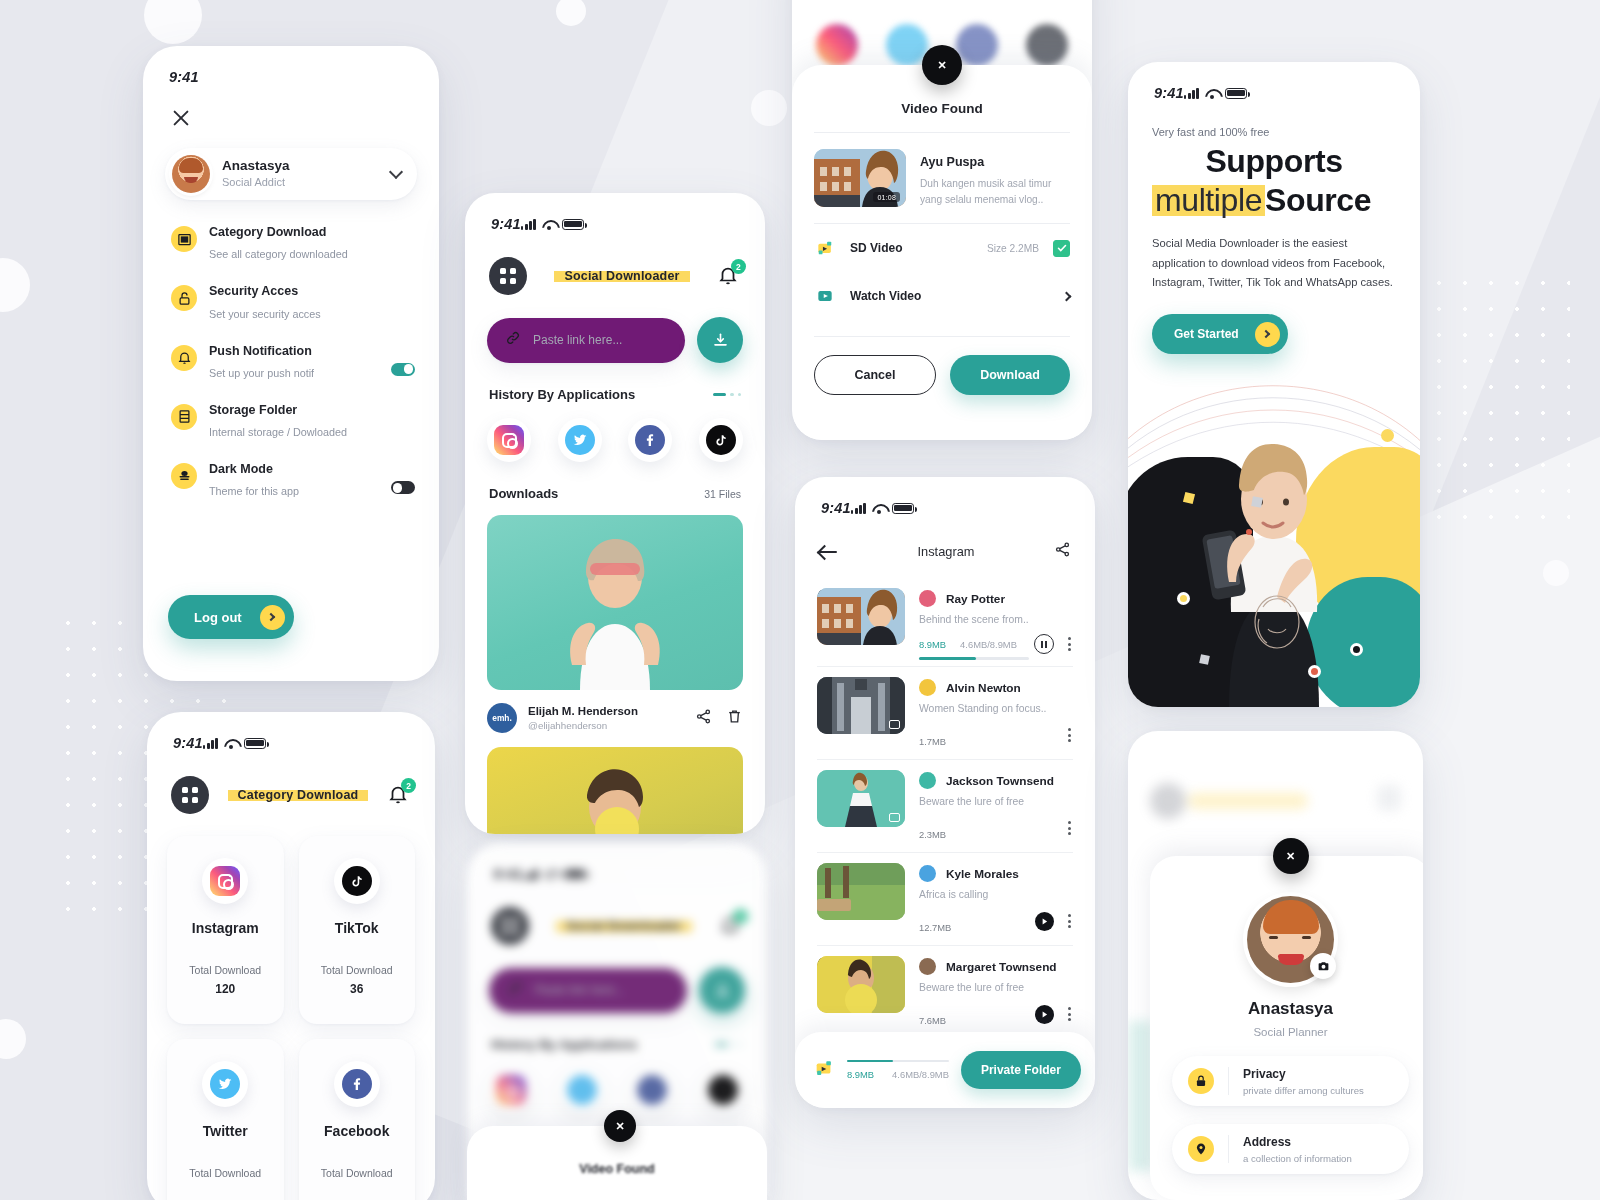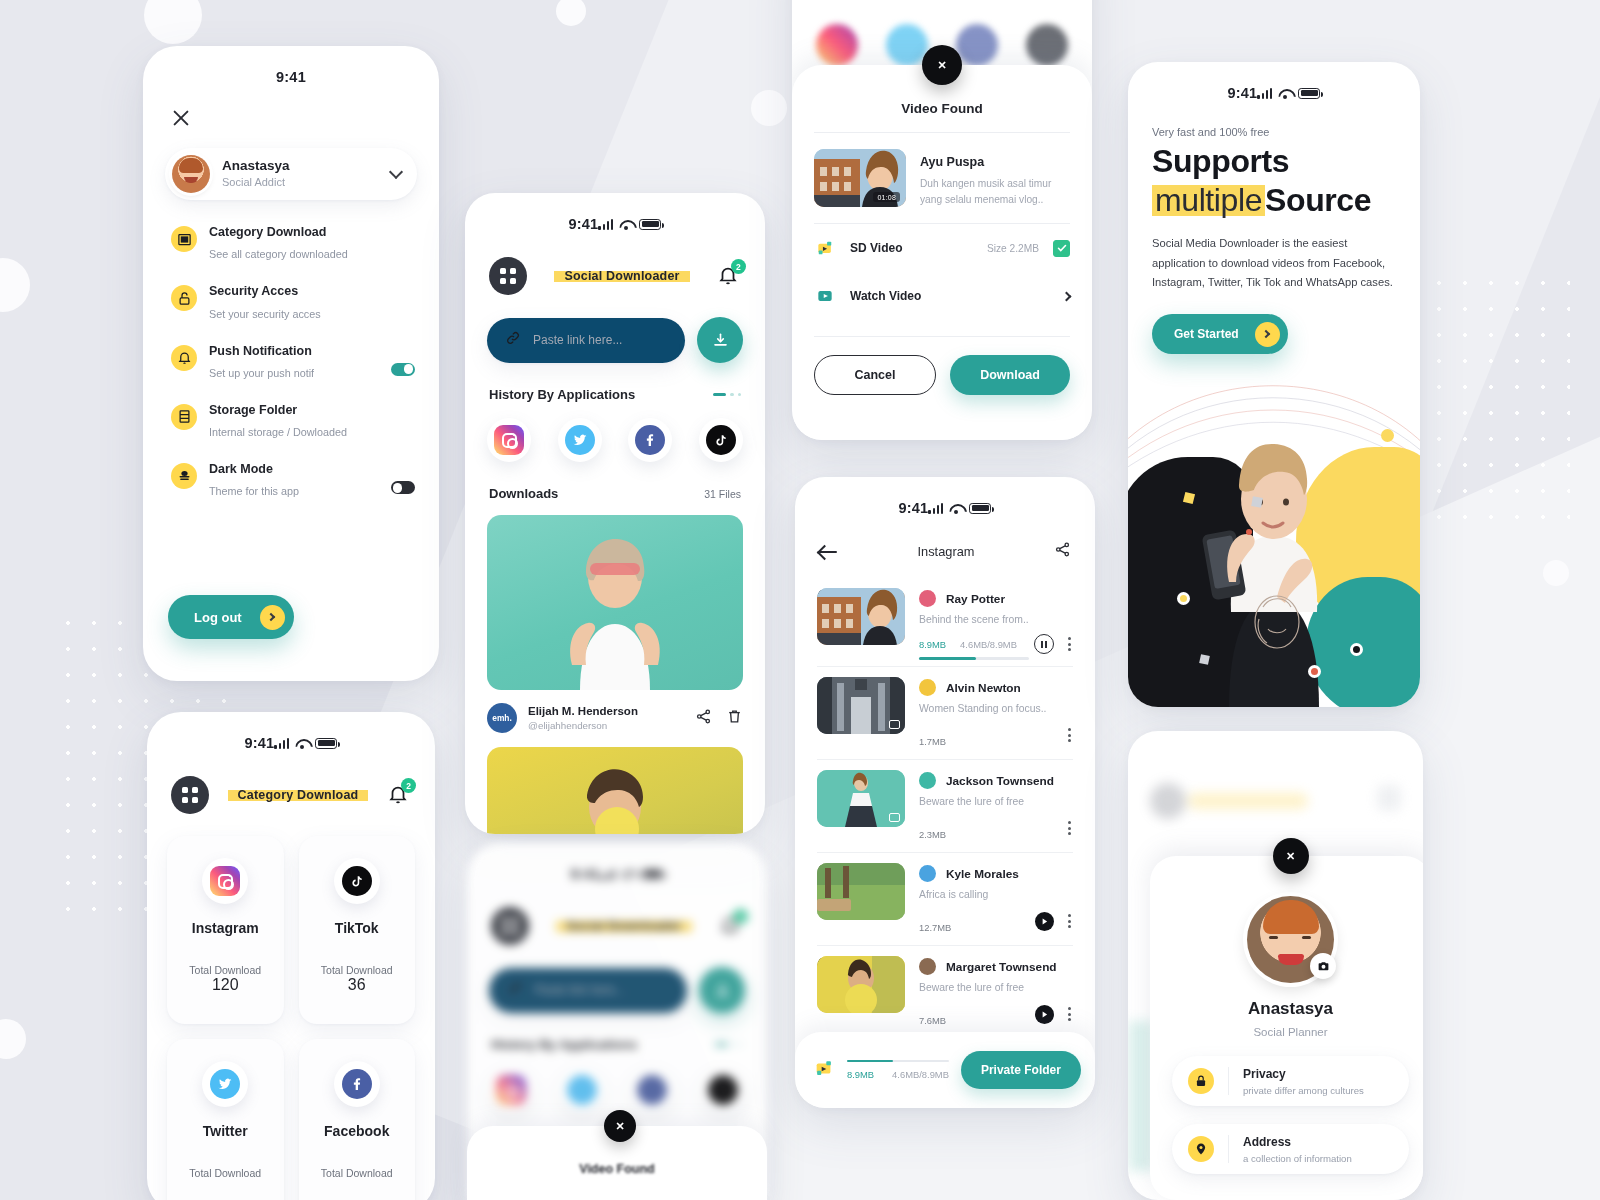--- a/index.html
+++ b/index.html
@@ -45,22 +45,22 @@
     position: absolute;
     background: #fff;
     border-radius: 34px;
     overflow: hidden;
     box-shadow: 0 18px 48px rgba(80,90,120,.13), 0 3px 10px rgba(80,90,120,.06);
   }
   .phone-inner { position: absolute; inset: 0; }
 
   
   .statusbar {
-    display: flex; align-items: center; justify-content: center;
-    padding: 0 26px; height: 34px; margin-top: 14px;
+    display: flex; align-items: center; justify-content: flex-start;
+    padding: 0 26px; height: 34px; margin-top: 14px; font-style: italic;
   }
   .sb-time { font-size: 14.5px; font-weight: bold; color: #20222a; letter-spacing: .2px; }
   .sb-icons { display: flex; align-items: center; gap: 6px; }
   .sig { display: flex; align-items: flex-end; gap: 1.6px; height: 11px; }
   .sig i { width: 2.6px; background: #22242c; border-radius: 1px; display:block; }
   .sig i:nth-child(1){height:4px} .sig i:nth-child(2){height:6px}
   .sig i:nth-child(3){height:8.5px} .sig i:nth-child(4){height:11px}
   .wifi { width: 14px; height: 11px; position: relative; }
   .wifi::before{
     content:""; position:absolute; left:0; top:1px; width:14px; height:14px;
@@ -164,38 +164,38 @@
     box-shadow:0 8px 22px rgba(120,130,160,.11), 0 1px 3px rgba(120,130,160,.07);
     display:flex;flex-direction:column;align-items:center;padding-top:22px;
   }
   .cat-ico-circle{
     width:46px;height:46px;border-radius:50%;background:#fff;
     box-shadow:0 5px 14px rgba(110,120,150,.16);
     display:flex;align-items:center;justify-content:center;
   }
   .cat-name{font-size:14px;font-weight:bold;color:#1f2128;margin-top:16px;}
   .cat-tot{font-size:10.5px;color:#6d727d;margin-top:28px;}
-  .cat-num{font-size:16px;font-weight:normal;color:#1f2128;}
+  .cat-num{font-size:12px;font-weight:bold;color:#1f2128;margin-top:6px;}
 
   
   .ig-glyph{width:30px;height:30px;border-radius:9px;
     background:linear-gradient(45deg,#ffd86e 3%,#fc5c7d 45%,#a445b2 75%,#6a5cff 100%);
     display:flex;align-items:center;justify-content:center;}
   .ig-glyph .ring{width:15px;height:15px;border:2px solid #fff;border-radius:5px;position:relative;}
   .ig-glyph .ring::after{content:"";position:absolute;left:3px;top:3px;width:7px;height:7px;border:2px solid #fff;border-radius:50%;}
   .ig-glyph .ring::before{content:"";position:absolute;right:-0.5px;top:-1px;width:2.4px;height:2.4px;background:#fff;border-radius:50%;}
   .tt-glyph{width:30px;height:30px;border-radius:50%;background:#0b0b0d;display:flex;align-items:center;justify-content:center;}
   .tw-glyph{width:30px;height:30px;border-radius:50%;background:#4dbdf5;display:flex;align-items:center;justify-content:center;}
   .fb-glyph{width:30px;height:30px;border-radius:50%;background:#4a5fa5;display:flex;align-items:center;justify-content:center;}
 
   
   #screen-main { left: 465px; top: 193px; width: 300px; height: 641px; border-radius:30px;}
   .link-row{display:flex;align-items:center;gap:12px;padding:0 22px;margin-top:22px;}
   .link-field{
-    flex:1;height:45px;border-radius:23px;background:#0c4a6e;
+    flex:1;height:45px;border-radius:23px;background:#701a75;
     box-shadow:0 7px 20px rgba(120,130,160,.12),0 1px 3px rgba(120,130,160,.08);
     display:flex;align-items:center;gap:12px;padding:0 18px;
   }
   .link-ph{font-size:12px;color:#a3a8b3;}
   .dl-btn{
     width:46px;height:46px;border-radius:50%;background:#2aa198;
     display:flex;align-items:center;justify-content:center;
     box-shadow:0 8px 18px rgba(42,161,152,.32);cursor:pointer;flex:none;
   }
   .sec-row{display:flex;align-items:center;justify-content:space-between;padding:0 24px;margin-top:24px;}
@@ -326,21 +326,21 @@
   .ft-nums{display:flex;gap:18px;margin-top:7px;}
   .btn-private{
     height:38px;padding:0 20px;border-radius:19px;border:none;background:#2aa198;color:#fff;
     font-size:12px;font-weight:600;cursor:pointer;font-family:inherit;flex:none;
     box-shadow:0 7px 16px rgba(42,161,152,.26);
   }
 
   
   #screen-onboard { left: 1128px; top: 62px; width: 292px; height: 645px; border-radius:30px;}
   .ob-kicker{font-size:11px;color:#6d7380;padding:0 24px;margin-top:16px;}
-  .ob-h1{font-size:32px;font-weight:bold;color:#15171d;padding:0 24px;margin-top:6px;letter-spacing:-.4px;line-height:1.08;}
+  .ob-h1{font-size:32px;font-weight:bold;color:#15171d;padding:0 24px;margin-top:6px;letter-spacing:-.4px;line-height:1.08;text-align:center;}
   .ob-h2{font-size:32px;font-weight:bold;padding:0 24px;margin-top:4px;letter-spacing:-.4px;line-height:1.12;}
   .ob-hl{
     background:linear-gradient(to bottom,transparent 8%,#fbd95f 8% 94%,transparent 94%);
     color:#2a2c33;font-weight:500;padding:0 3px;
   }
   .ob-body{font-size:11.2px;color:#3e424b;line-height:1.72;padding:0 24px;margin-top:16px;}
   .ob-cta{
     margin:22px 0 0 24px;height:40px;padding:0 8px 0 22px;background:#2aa198;border-radius:20px;
     display:inline-flex;align-items:center;gap:16px;cursor:pointer;
     box-shadow:0 10px 22px rgba(42,161,152,.30);

